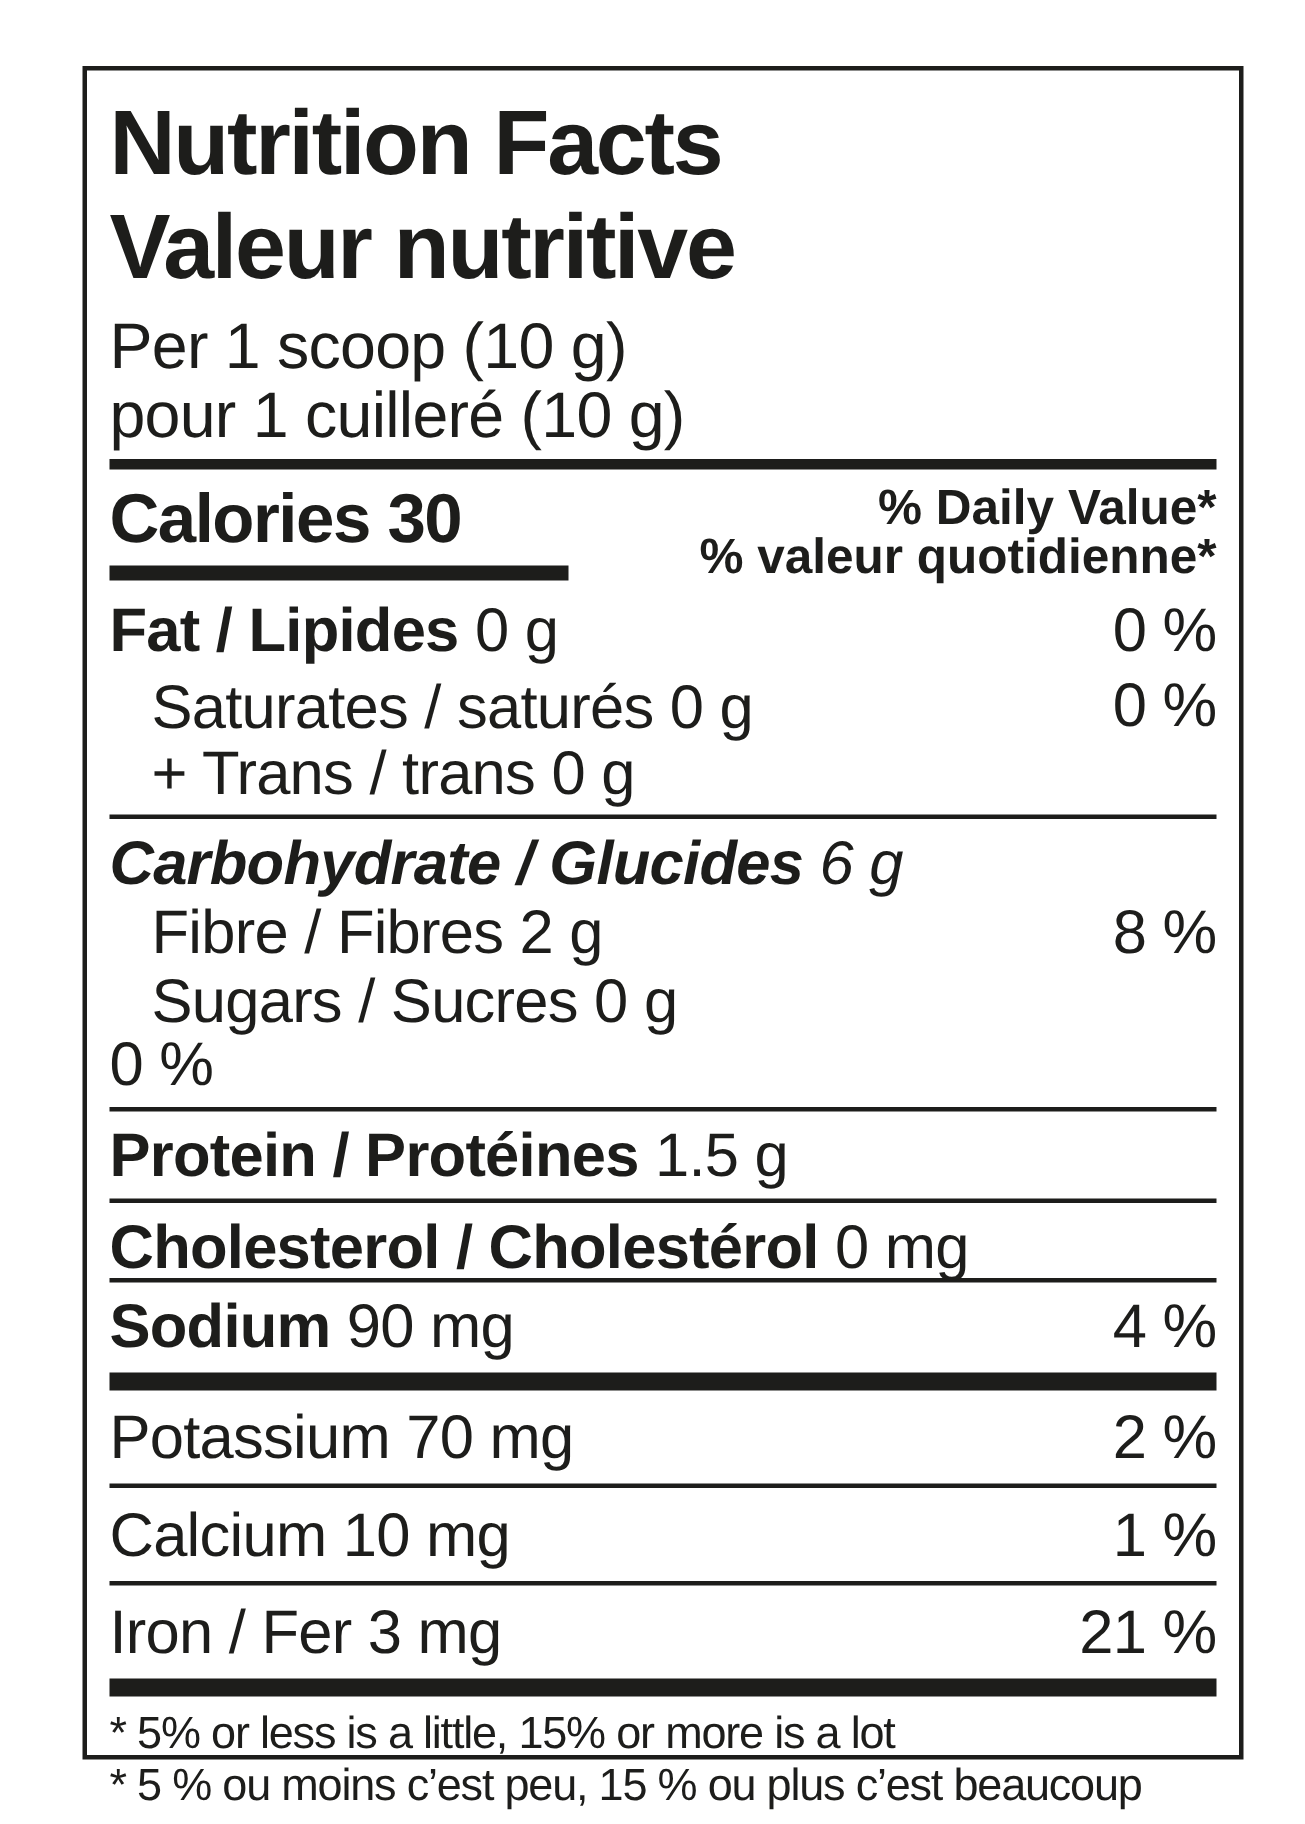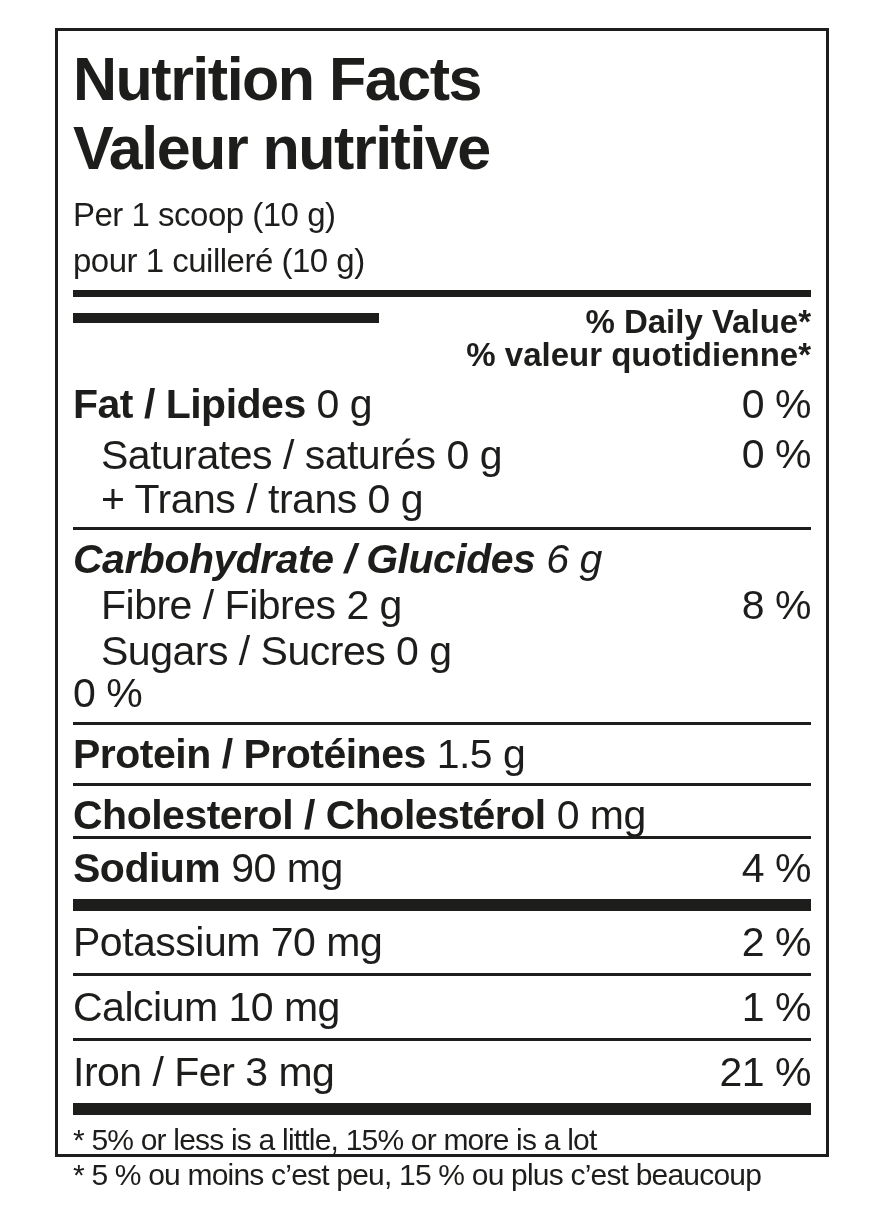--- a/index.html
+++ b/index.html
@@ -14,39 +14,39 @@
   }
   .canvas {
     position: relative;
     width: 870px;
     height: 1216px;
     background: #ffffff;
   }
   .nf-label {
     position: absolute;
     left: 55px;
-    top: 28px;
+    top: 44px;
     width: 774px;
     height: 1129px;
     box-sizing: border-box;
     border: 3px solid #1d1d1b;
     background: #ffffff;
     padding: 0 15px;
   }
   
   .nf-header { padding-top: 14px; margin-bottom: 6px; }
   .nf-title {
     font-size: 61px;
     font-weight: bold;
     line-height: 69px;
     letter-spacing: -1.5px;
     white-space: nowrap;
   }
   .nf-serving {
-    font-size: 33px;
+    font-size: 43px;
     line-height: 46px;
     letter-spacing: -0.5px;
     white-space: nowrap;
   }
   .nf-serving.first { margin-top: 9px; }
   
   .rule-medium { height: 7px; background: #1d1d1b; }
   .rule-thin   { height: 3px; background: #1d1d1b; }
   .rule-thick  { height: 12px; background: #1d1d1b; }
   
@@ -121,20 +121,24 @@
       <div class="nf-title">Nutrition Facts</div>
       <div class="nf-title">Valeur nutritive</div>
       <div class="nf-serving first">Per 1 scoop (10 g)</div>
       <div class="nf-serving">pour 1 cuilleré (10 g)</div>
     </div>
 
     <div class="rule-medium"></div>
 
     <div class="calories-section">
       <div class="calories-left">
+        <div class="calories-text">
+          <span>Calories</span>
+          <span>30</span>
+        </div>
         <div class="calories-underbar"></div>
       </div>
       <div class="dv-header">
         <div>% Daily Value*</div>
         <div>% valeur quotidienne*</div>
       </div>
     </div>
 
     <div class="row row-fat">
       <div class="name">

